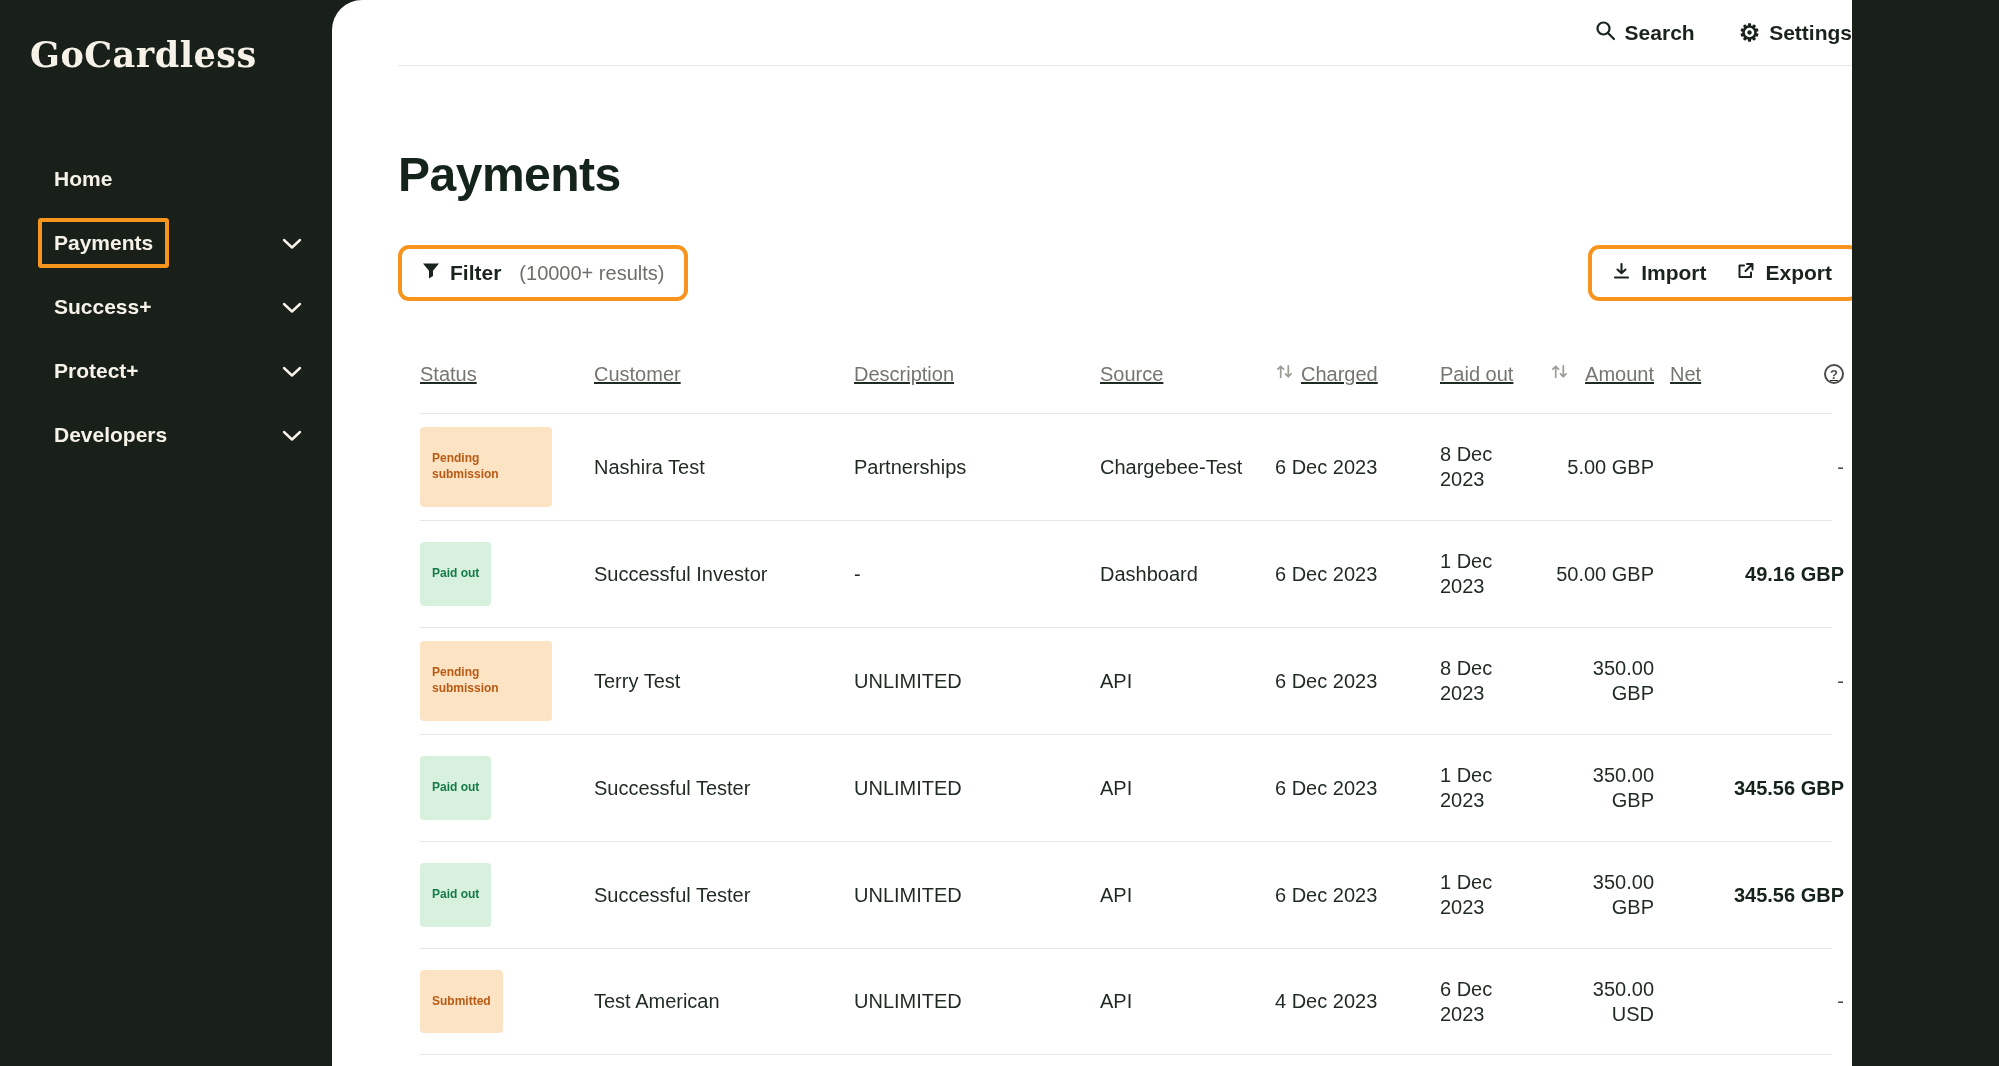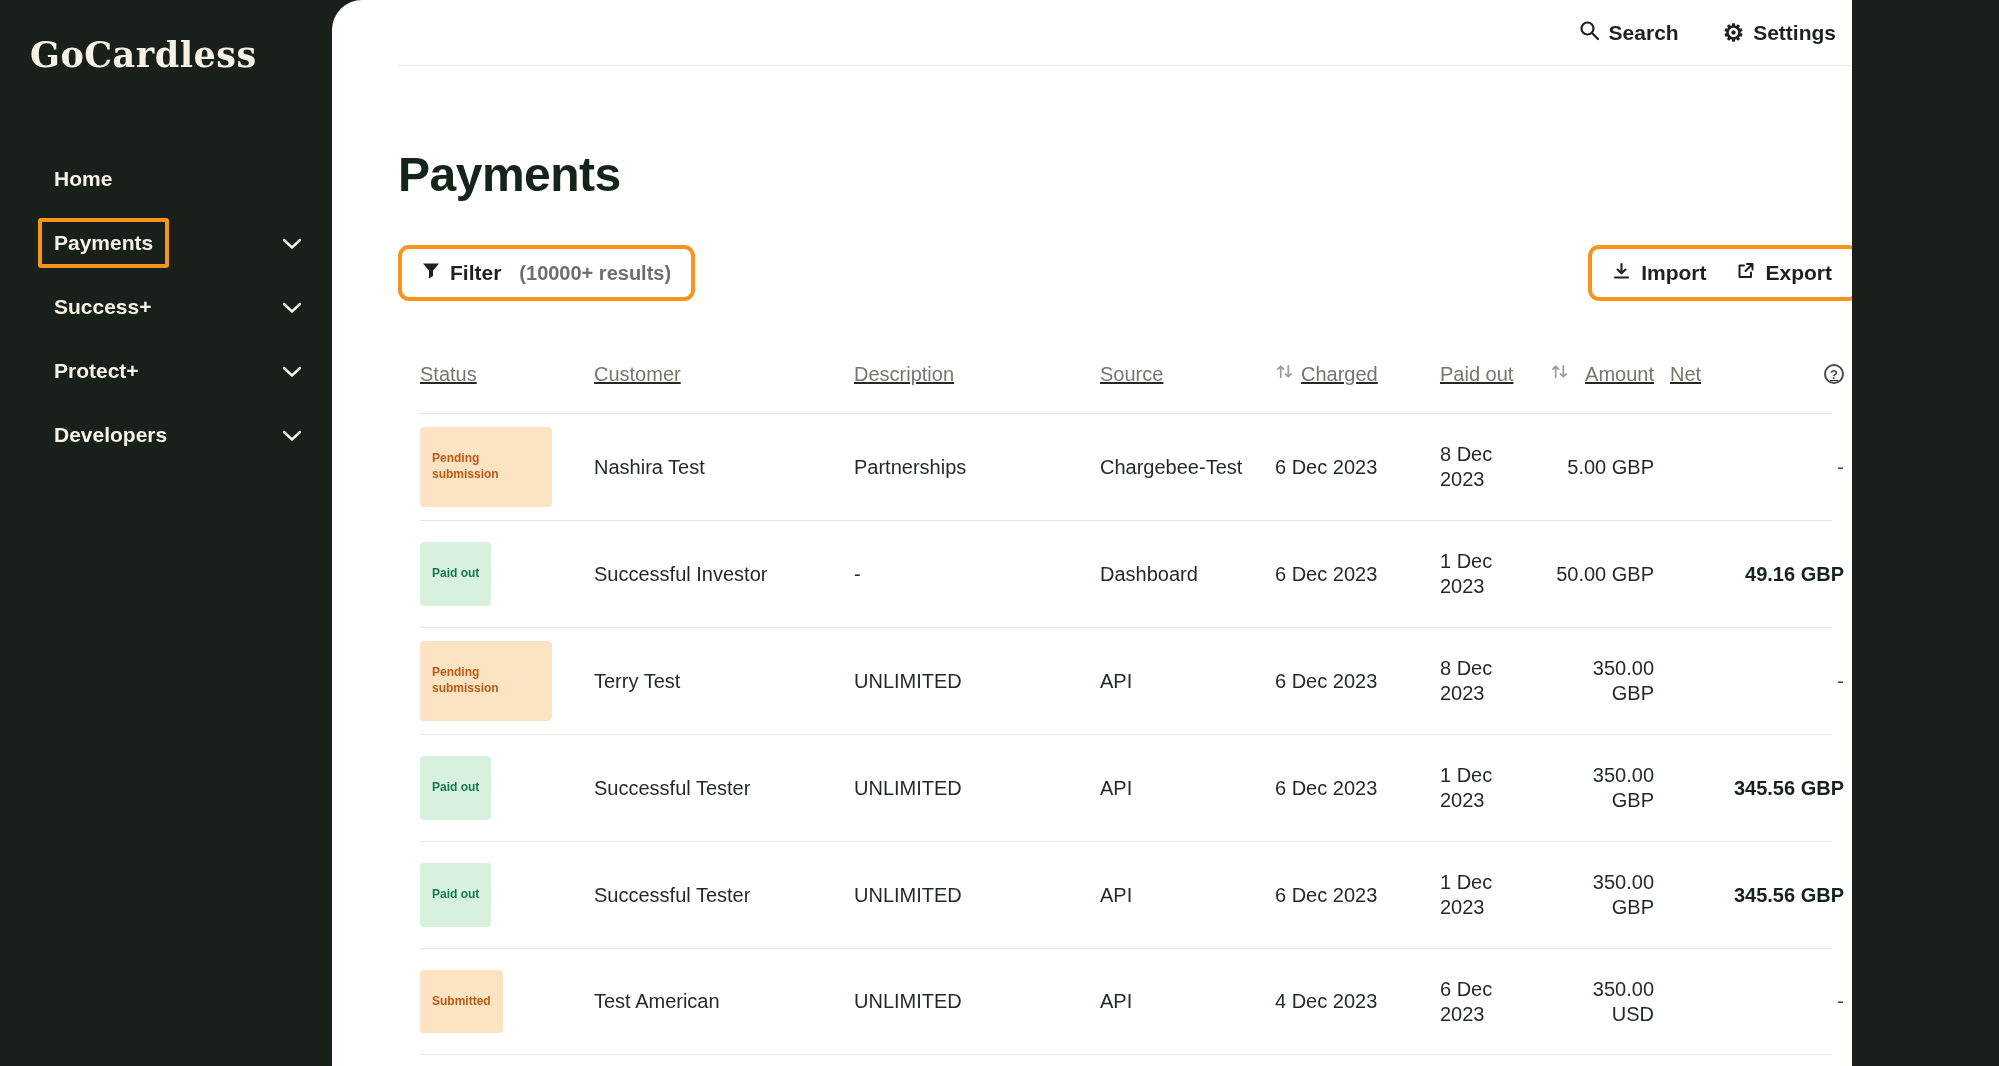--- a/index.html
+++ b/index.html
@@ -47,21 +47,21 @@
   
   .main {
     flex: 1; min-width: 0; background: #fff;
     border-top-left-radius: 30px;
     display: flex; flex-direction: column; height: 100%;
   }
   .topbar {
     height: 66px; flex: 0 0 66px;
     margin-left: 66px;
     display: flex; justify-content: flex-end; align-items: center;
-    gap: 44px; padding-right: 16px;
+    gap: 44px; 
     border-bottom: 1px solid var(--border, #E7E6E1);
   }
   .topbar-item {
     display: flex; align-items: center; gap: 9px;
     font-size: 21px; font-weight: 700; color: #1A231C; cursor: pointer;
   }
   .gear-glyph { font-size: 24px; line-height: 1; }
 
   .content { flex: 1; overflow: hidden; padding: 0 20px 0 66px; }
   h1.page-title {
@@ -75,21 +75,21 @@
     border-radius: 11px; padding: 12px 20px;
     display: flex; align-items: center;
   }
   .annot-cut { margin-right: -28px; padding-right: 24px; gap: 30px; position: relative; }
   .tool-btn {
     display: flex; align-items: center; gap: 10px;
     background: none; border: none; cursor: pointer;
     font-family: "Liberation Sans", sans-serif;
     font-size: 21px; font-weight: 700; color: #1A231C;
   }
-  .filter-results { font-size: 20px; font-weight: 700; color: #6E6F69; margin-left: 8px; }
+  .filter-results { font-size: 20px; font-weight: 400; color: #6E6F69; margin-left: 8px; }
 
   
   .table { margin-top: 34px; padding-left: 22px; }
   .thead, .trow {
     display: grid;
     grid-template-columns: 174px 260px 246px 175px 165px 110px 120px 190px 121px;
     align-items: center;
   }
   .thead { height: 78px; text-decoration: underline; }
   .hcell {

